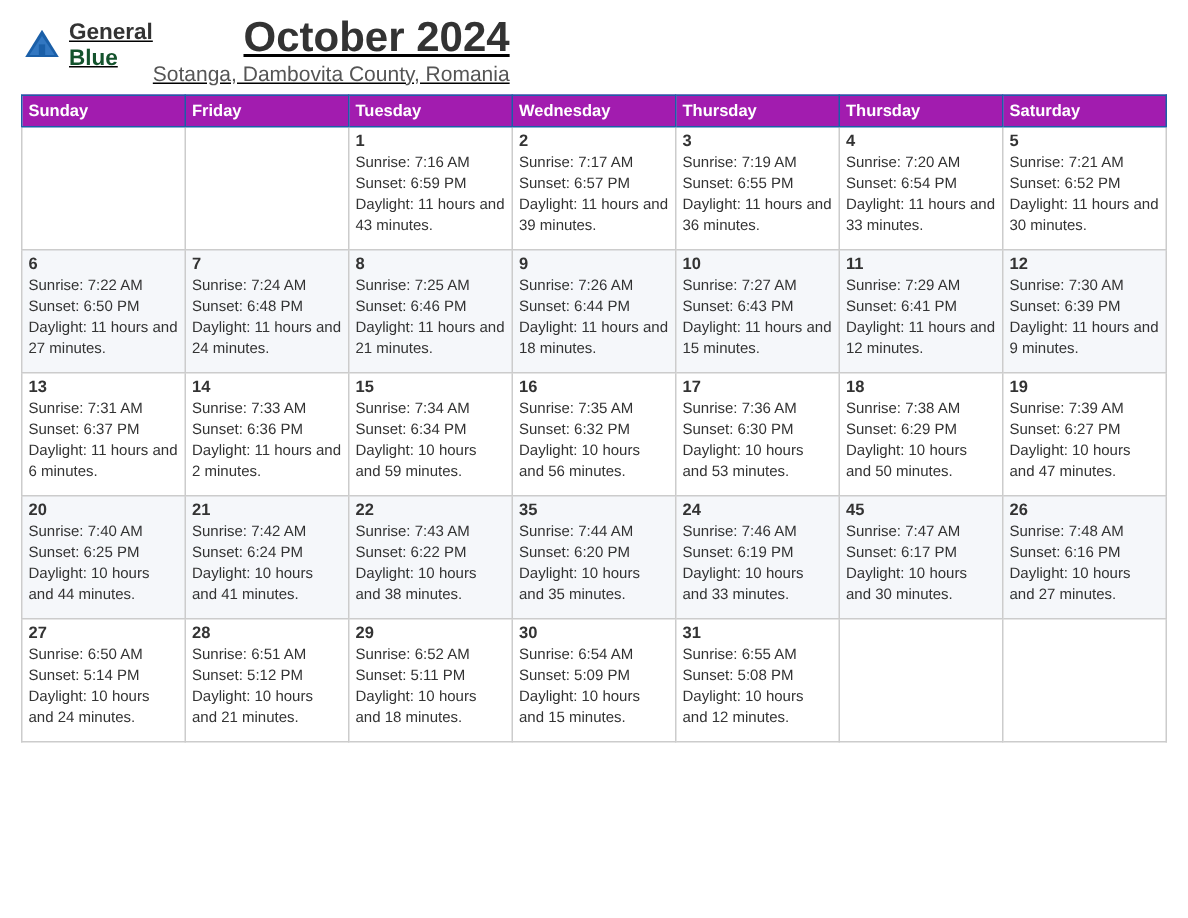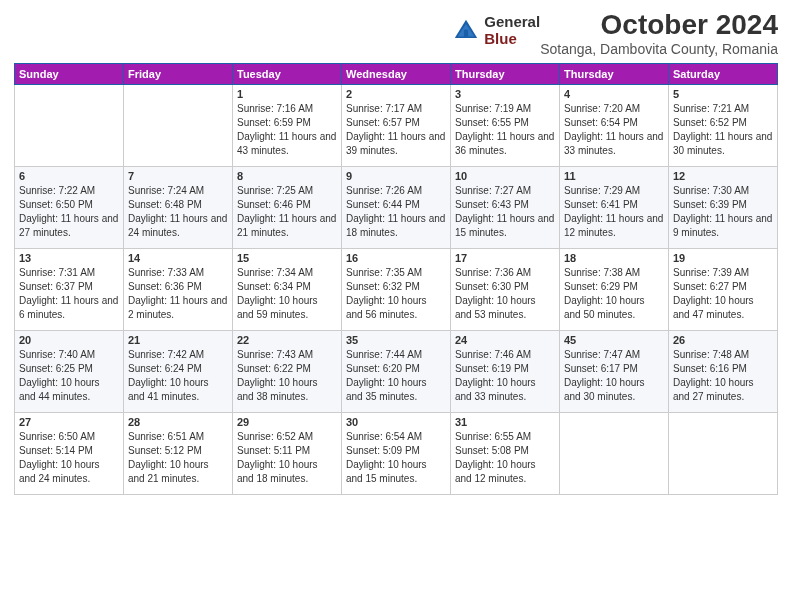--- a/index.html
+++ b/index.html
@@ -11,43 +11,44 @@
       overflow: hidden;
     }
     .page {
       width: 792px;
       height: 612px;
       background: #fff;
       padding: 10px 14px 10px 14px;
     }
     .header {
       display: flex;
-      justify-content: flex-end;
+      justify-content: flex-start;
       align-items: flex-start;
       margin-bottom: 6px;
+      text-decoration: underline;
     }
     .logo {
       display: flex;
       align-items: center;
       margin-top: 4px;
     }
     .logo-text {
       display: flex;
       flex-direction: column;
       line-height: 1.1;
     }
     .logo-general {
       font-size: 15px;
       font-weight: bold;
       color: #333;
     }
     .logo-blue {
       font-size: 15px;
       font-weight: bold;
-      color: #7f1d1d;
+      color: #14532d;
     }
     .logo-icon {
       width: 28px;
       height: 28px;
       margin-right: 4px;
     }
     .title-block {
       text-align: right;
     }
     .month-title {

